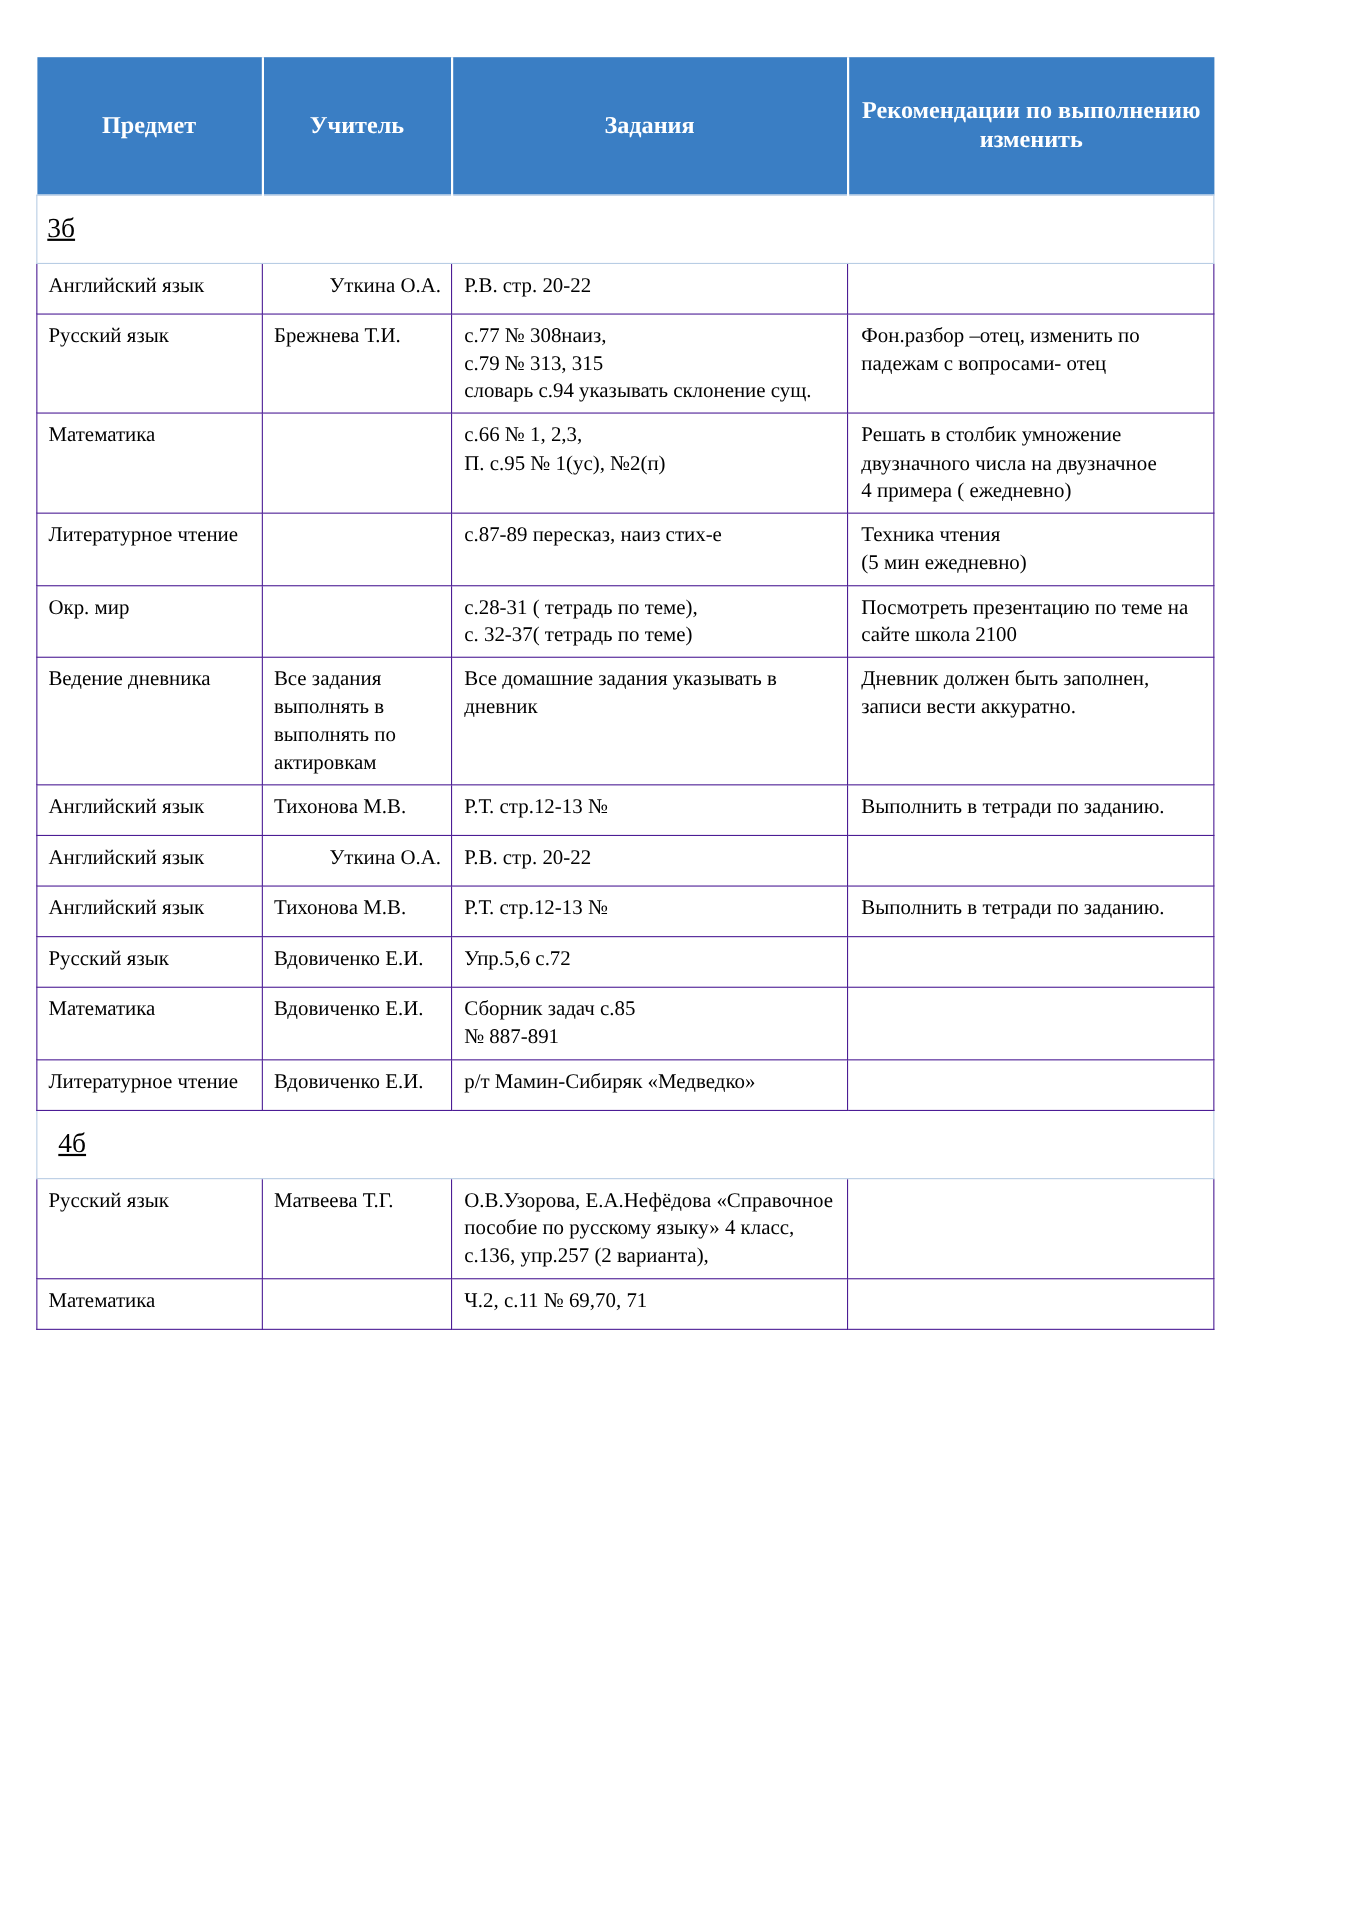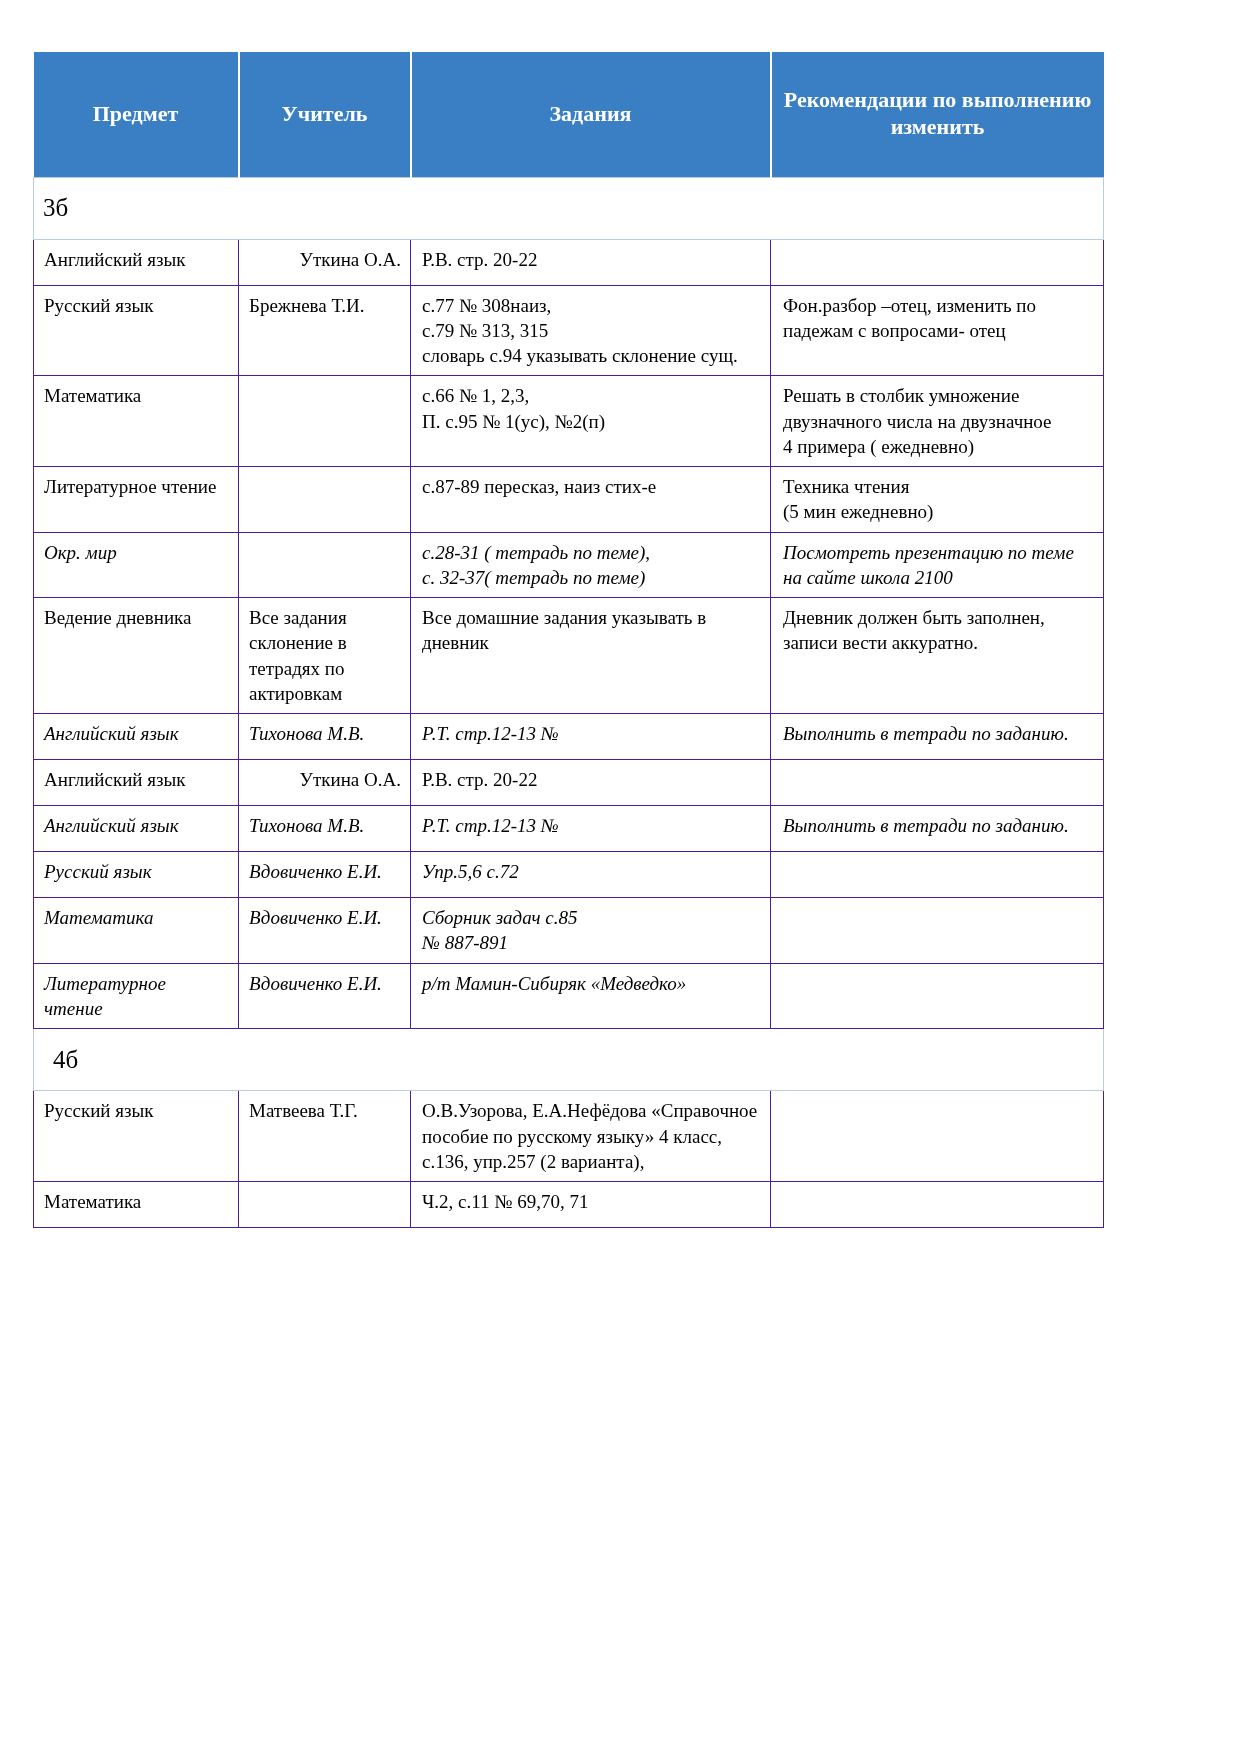--- a/index.html
+++ b/index.html
@@ -73,26 +73,26 @@
   
   tr.section-row td {
     border: 1px solid #b8cde4;
     font-size: 25px;
     padding: 0 9px;
     vertical-align: middle;
     line-height: 1.2;
   }
   tr.section-row.tall td { height: 62px; }
   tr.section-row.short td { height: 46px; }
-  tr.section-row td span.section-label { display: inline-block; }
+  tr.section-row td span.section-label { display: inline-block; text-decoration: underline; }
   tr.section-row.indent td span.section-label { padding-left: 10px; }
 
   
   tr.h-sm  td { height: 48px; }
-  tr.h-md  td { height: 96px; font-style: italic; }
+  tr.h-md  td { height: 96px; }
   tr.h-lg  td { height: 118px; }
   tr.h-xl  td { height: 126px; }
 </style>
 </head>
 <body>
 
 <div class="page">
   <table class="hw-table">
     <colgroup>
       <col class="c-subject">
@@ -143,21 +143,21 @@
         </tr>
         <tr class="data-row h-md">
           <td class="col-subject">Окр. мир</td>
           <td class="col-teacher"></td>
           <td class="col-tasks">с.28-31 ( тетрадь по теме),
 с. 32-37( тетрадь по теме)</td>
           <td class="col-recs">Посмотреть презентацию по теме на сайте школа 2100</td>
         </tr>
         <tr class="data-row h-xl">
           <td class="col-subject">Ведение дневника</td>
-          <td class="col-teacher">Все задания склонение в тетрадях по актировкам</td>
+          <td class="col-teacher">Все задания выполнять в выполнять по актировкам</td>
           <td class="col-tasks">Все домашние задания указывать в дневник</td>
           <td class="col-recs">Дневник должен быть заполнен, записи вести аккуратно.</td>
         </tr>
         <tr class="data-row h-md">
           <td class="col-subject">Английский язык</td>
           <td class="col-teacher">Тихонова М.В.</td>
           <td class="col-tasks">Р.Т. стр.12-13 №</td>
           <td class="col-recs">Выполнить в тетради по заданию.</td>
         </tr>
         <tr class="data-row h-sm">

